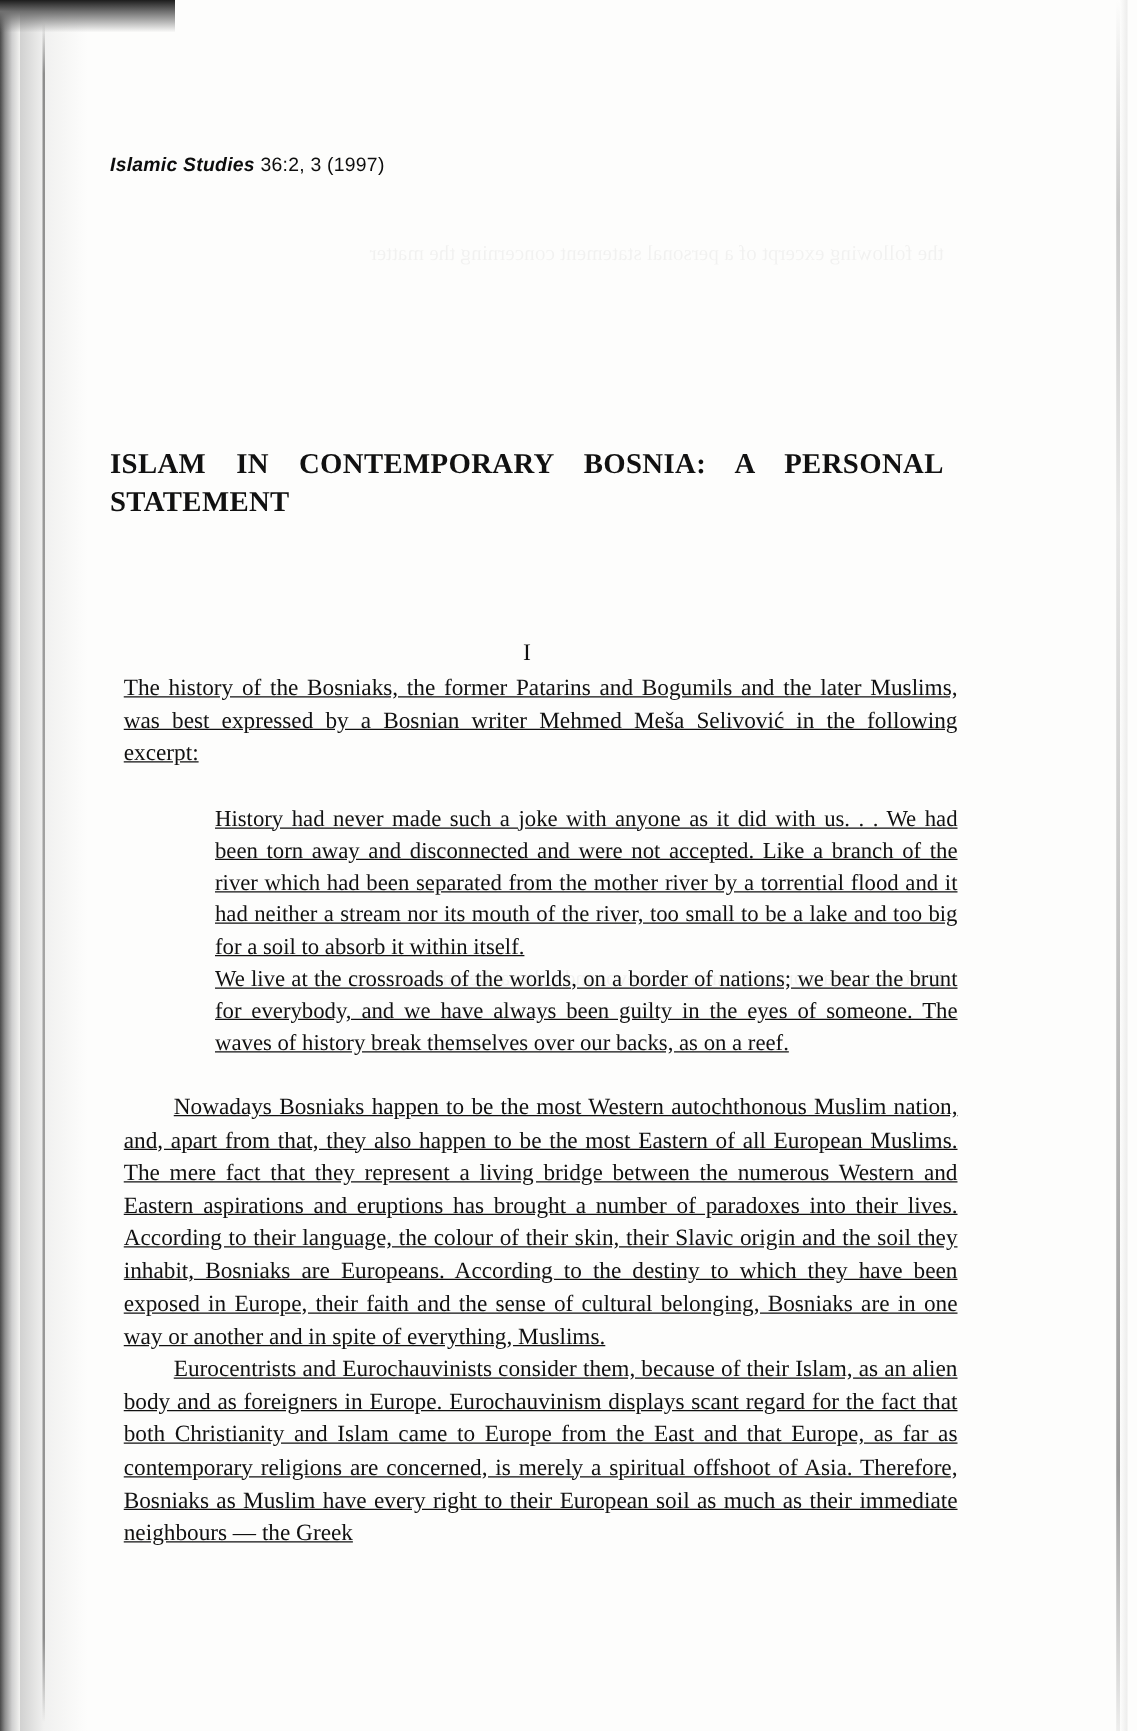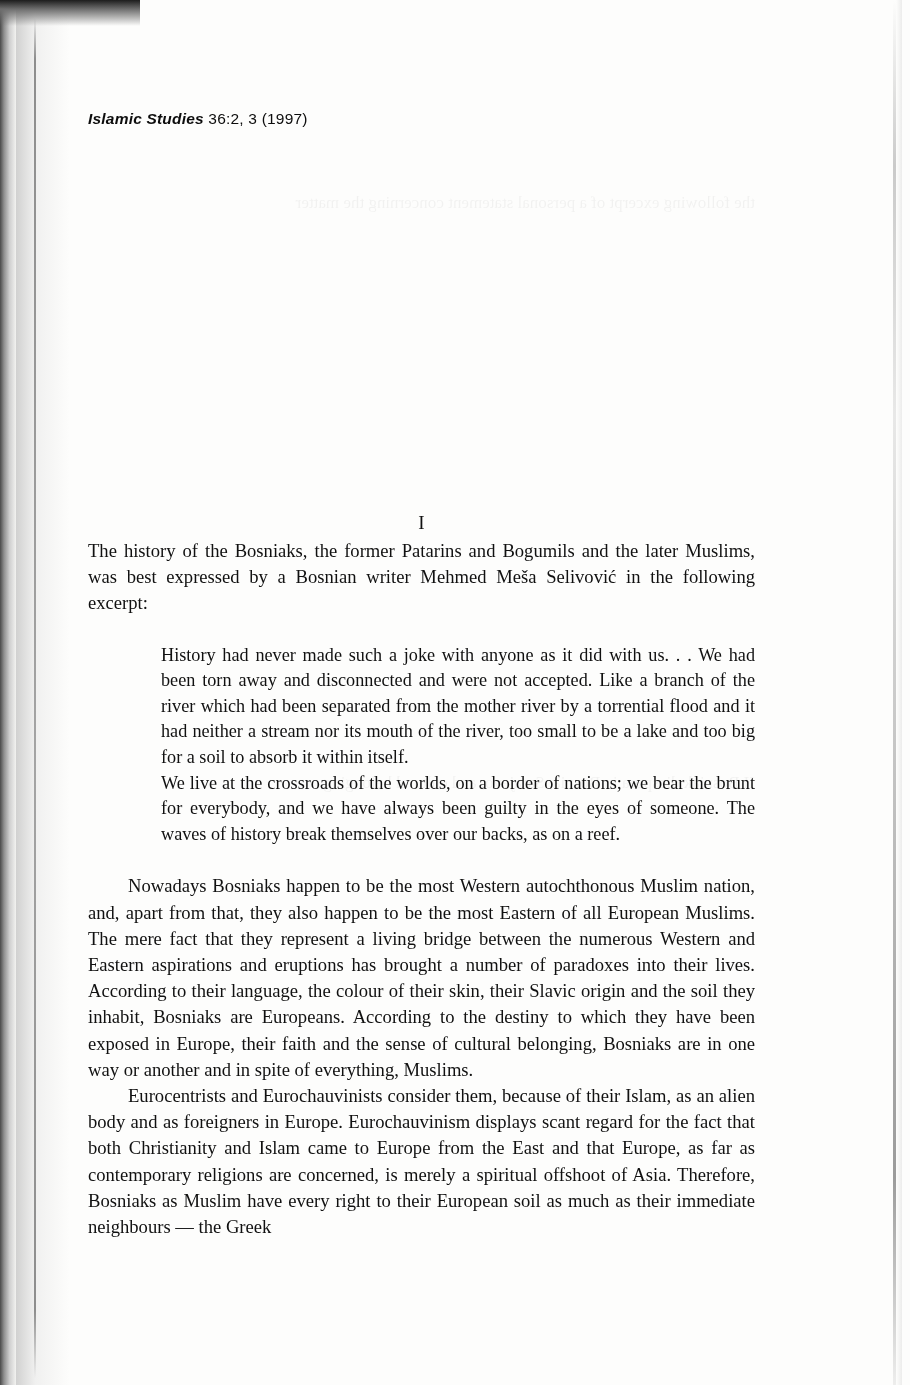--- a/index.html
+++ b/index.html
@@ -99,21 +99,21 @@
     font-family: "Liberation Serif", serif;
     font-size: 17px;
     line-height: 25px;
     text-align: justify;
     transform: scaleX(-1);
   }
 
   .running-head {
     position: absolute;
     left: 88px;
-    top: 110px;
+    top: 124px;
     width: 667px;
     font-family: "Liberation Sans", sans-serif;
     font-size: 15.5px;
     letter-spacing: 0.2px;
     color: #0d0d0d;
     z-index: 10;
   }
   .running-head .journal {
     font-weight: bold;
     font-style: italic;
@@ -157,27 +157,28 @@
     left: 88px;
     top: 512px;
     width: 667px;
     text-align: center;
     font-size: 19px;
     z-index: 10;
   }
 
   .body-text {
     position: absolute;
-    left: 88px;
+    left: 99px;
     top: 538px;
     width: 667px;
     font-size: 18.6px;
     line-height: 26.2px;
     text-align: justify;
     z-index: 10;
+    text-decoration: underline;
   }
 
   .body-text p {
     margin: 0;
     text-indent: 0;
   }
   .body-text p.indent {
     text-indent: 40px;
   }
   .body-text p.lastline-left {
@@ -218,20 +219,24 @@
   <div class="right-edge2"></div>
   <div class="right-edge"></div>
 
   <div class="bleed" style="left:95px; top:190px; width:660px;">the following excerpt of a personal statement concerning the matter</div>
   <div class="bleed" style="left:95px; top:770px; width:660px;">II Bosniak diaspora in Bosnia, Sarajevo, and cultural belonging</div>
 
   <div class="running-head">
     <span class="journal">Islamic Studies</span><span> 36:2, 3 (1997)</span>
   </div>
 
+  <h1 class="article-title">
+    <span class="line1">ISLAM IN CONTEMPORARY BOSNIA: A PERSONAL</span>
+    <span class="line2">STATEMENT</span>
+  </h1>
 
 
   <div class="section-num">I</div>
 
   <div class="body-text">
 
     <p class="lastline-left">The history of the Bosniaks, the former Patarins and Bogumils and the later Muslims, was best expressed by a Bosnian writer Mehmed Meša Selivović in the following excerpt:</p>
 
     <div class="spacer-md"></div>
 

